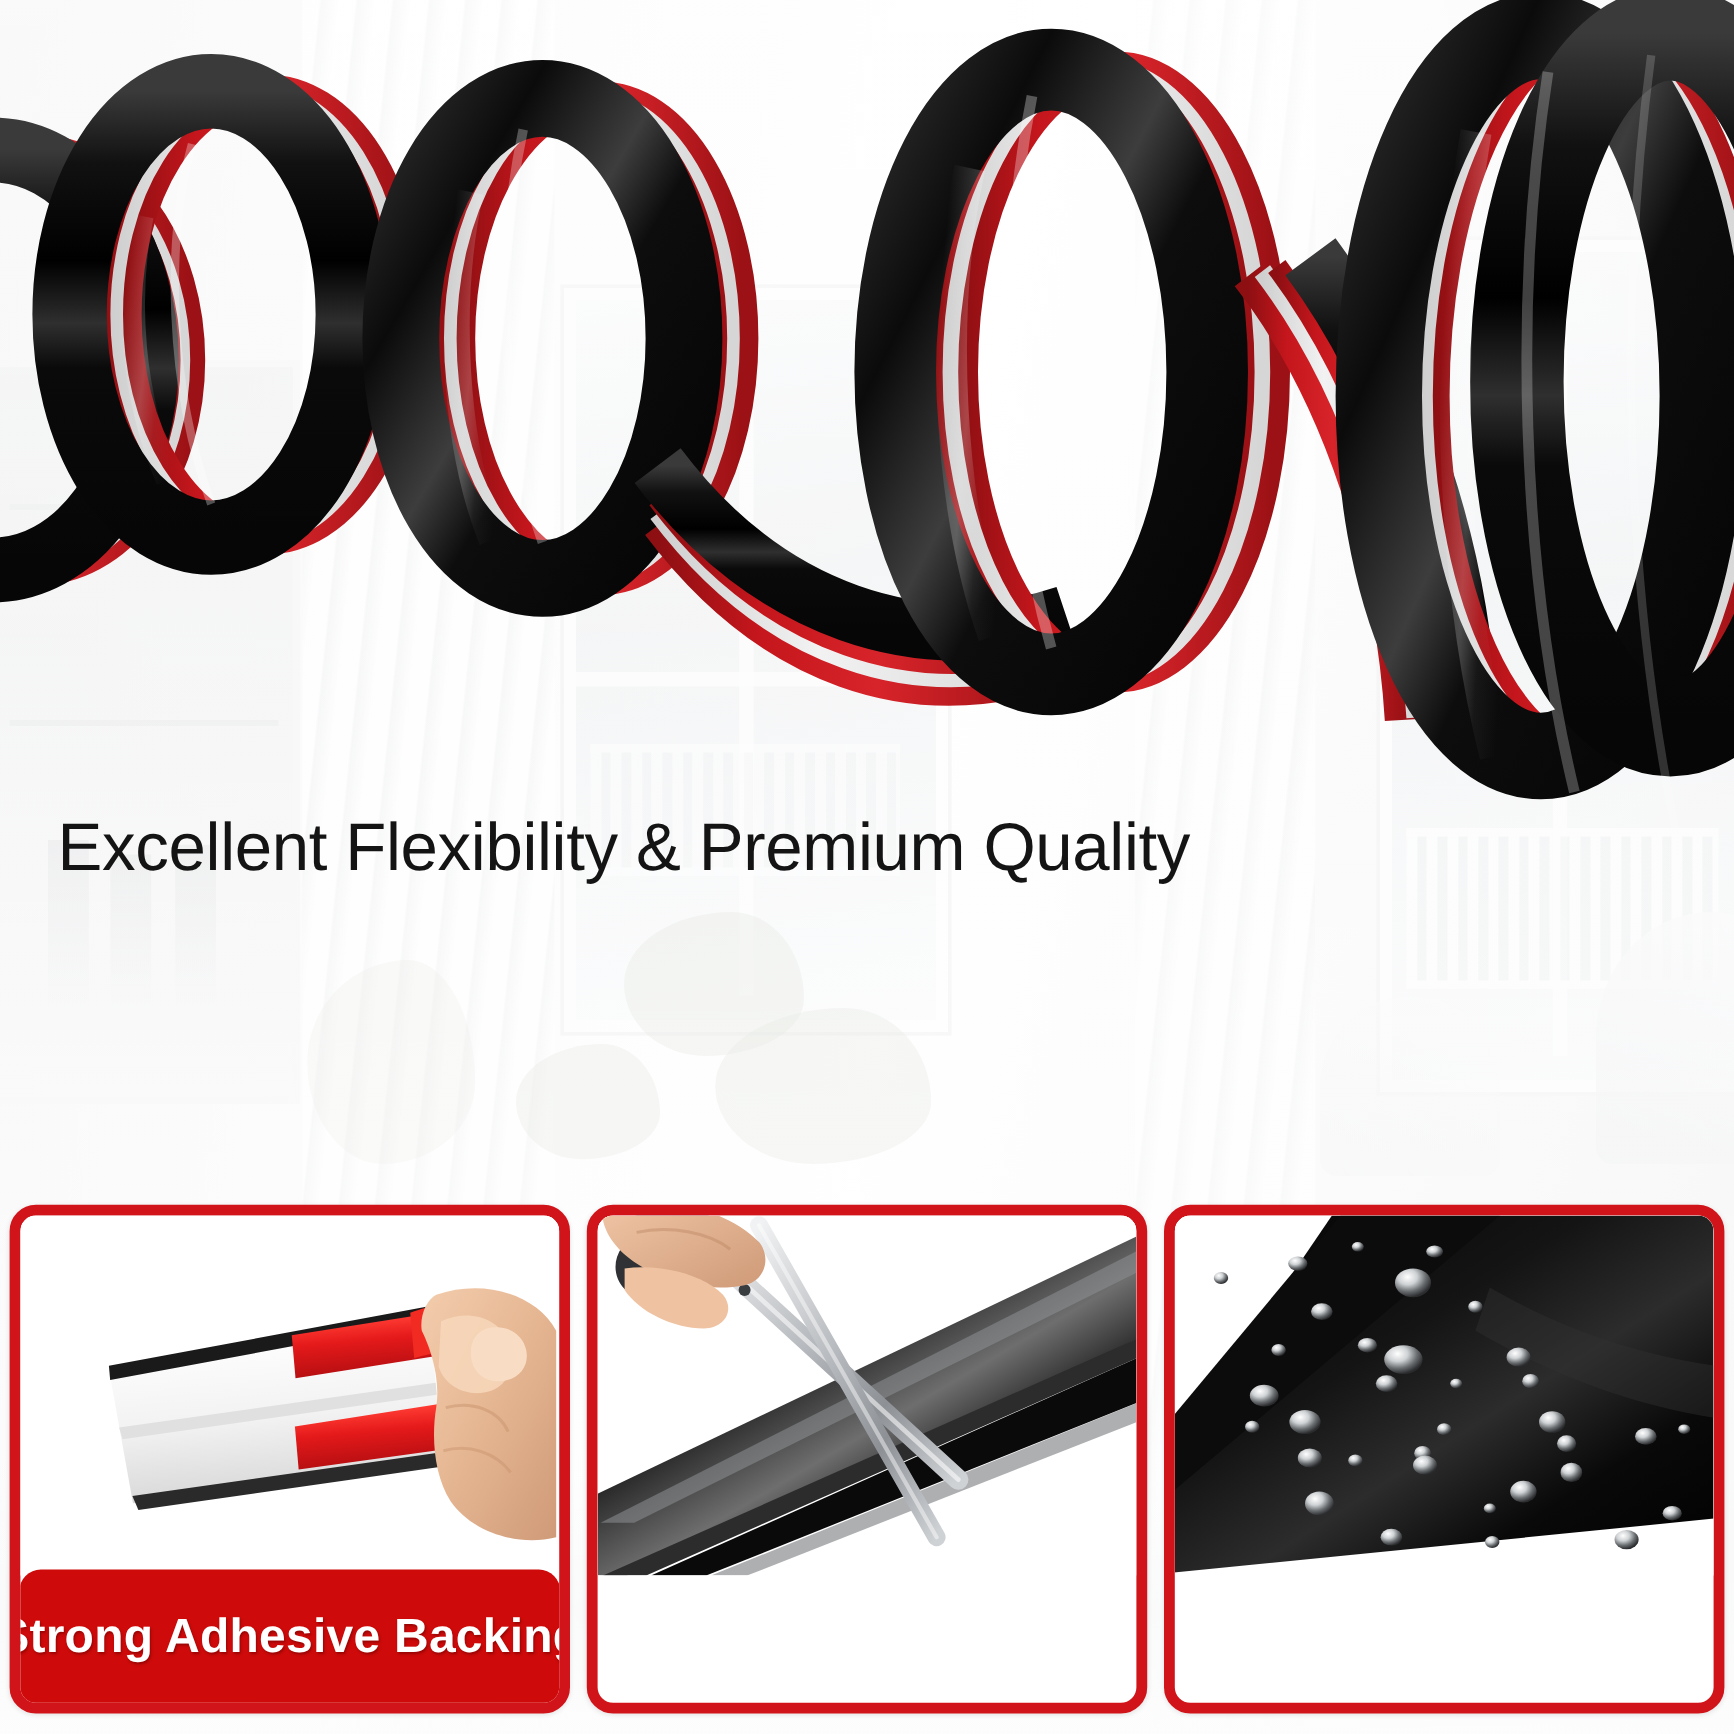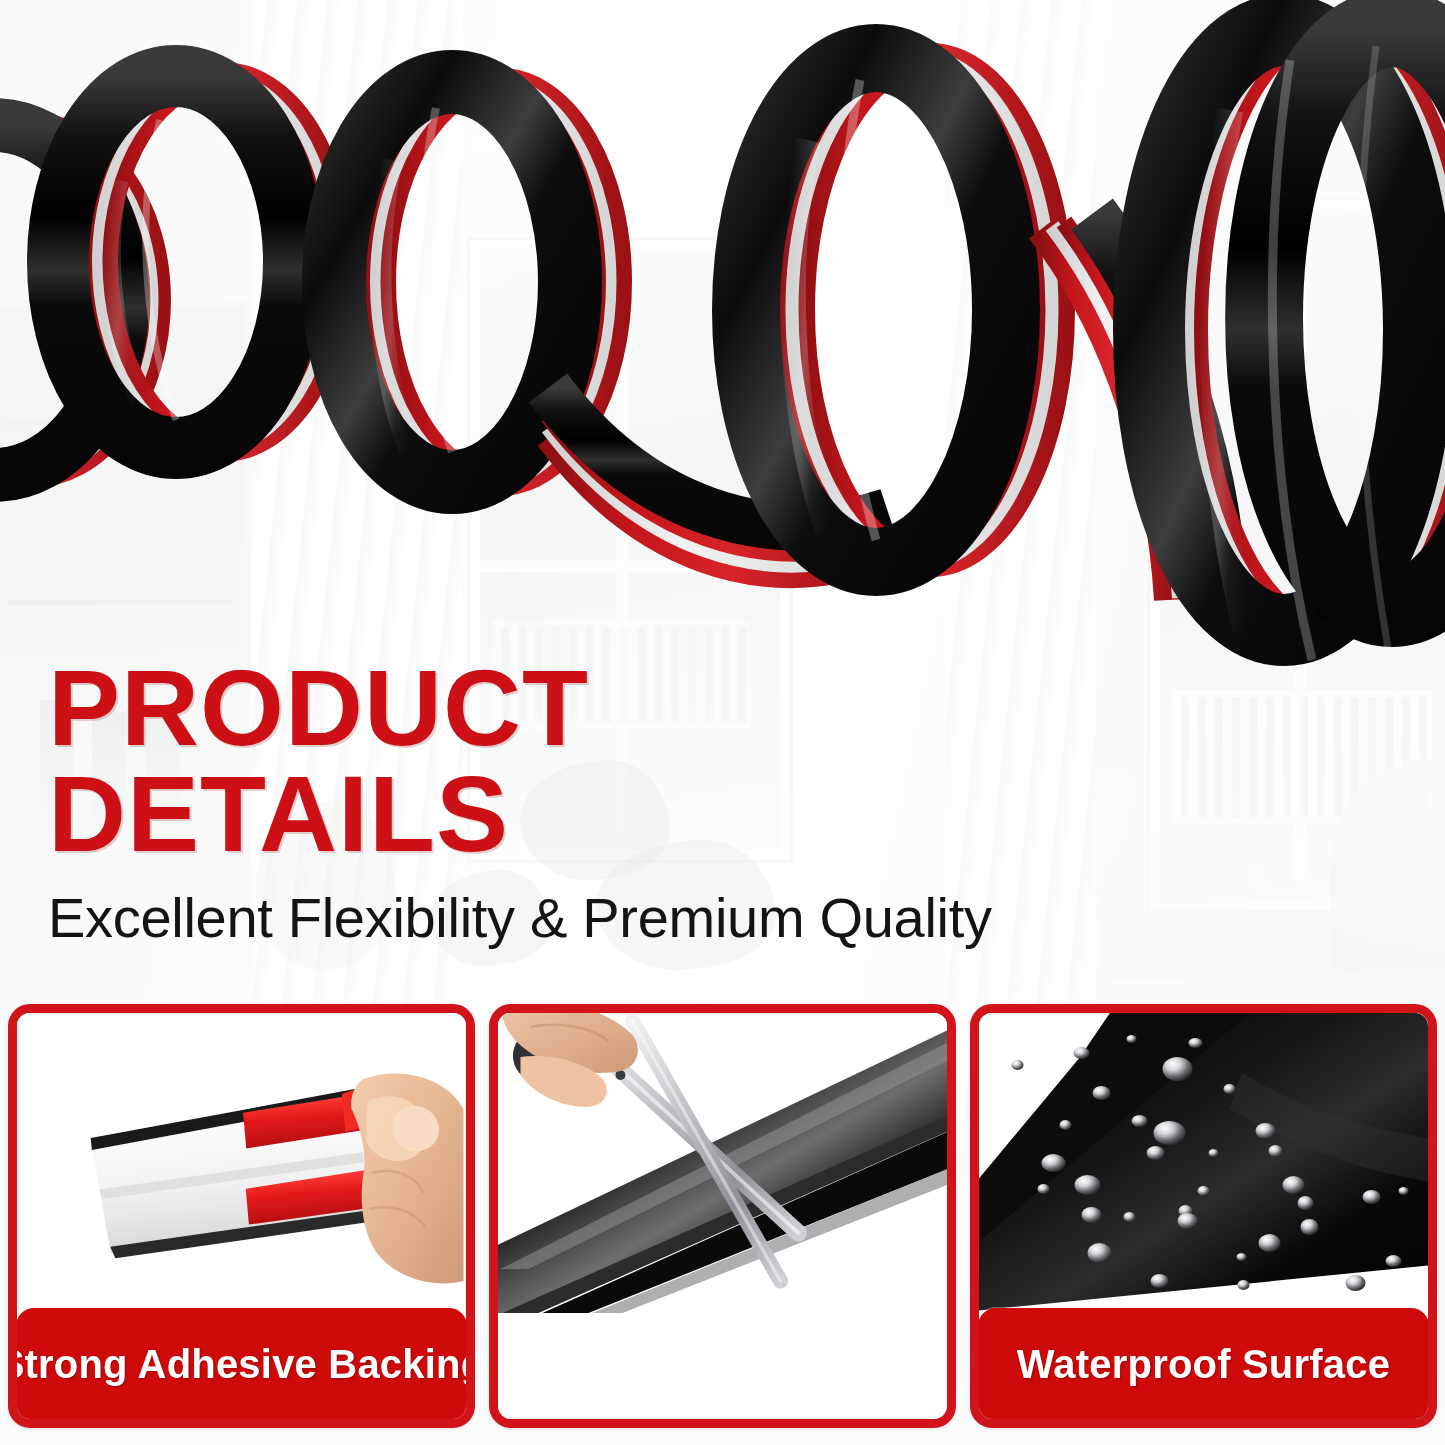--- a/index.html
+++ b/index.html
@@ -327,24 +327,20 @@
         <ellipse cx="1284" cy="330" rx="135" ry="300" fill="none" stroke="url(#blkFace2)" stroke-width="72"></ellipse>
         <ellipse cx="1392" cy="318" rx="128" ry="290" fill="none" stroke="url(#blkFace)" stroke-width="78"></ellipse>
         <path d="M1230 110 C1204 260 1206 470 1246 630" fill="none" stroke="url(#gloss)" stroke-width="26" opacity=".55"></path>
         <path d="M1290 60 C1262 240 1266 470 1312 660" fill="none" stroke="#ffffff" stroke-width="9" opacity=".25"></path>
         <path d="M1376 46 C1350 240 1352 480 1398 700" fill="none" stroke="#ffffff" stroke-width="7" opacity=".18"></path>
       </g>
     </svg>
   </div>
 
   <div class="title-block">
-    <h1 class="headline">
-      <span class="l1">PRODUCT</span>
-      <span class="l2">DETAILS</span>
-    </h1>
     <p class="subhead">Excellent Flexibility &amp; Premium Quality</p>
   </div>
 
   <div class="panels">
 
     <div class="panel">
       <div class="panel-media">
         <svg viewBox="0 0 460 300" preserveAspectRatio="xMidYMid slice" aria-hidden="true">
           <defs>
             <linearGradient id="p1skin" x1="0" y1="0" x2="1" y2="1">
@@ -500,19 +496,16 @@
             <ellipse cx="336" cy="214" rx="9" ry="8" fill="url(#p3drop)"></ellipse>
             <ellipse cx="126" cy="240" rx="12" ry="10" fill="url(#p3drop)"></ellipse>
             <ellipse cx="268" cy="244" rx="5" ry="4" fill="url(#p3drop)"></ellipse>
             <ellipse cx="420" cy="248" rx="8" ry="6" fill="url(#p3drop)"></ellipse>
             <ellipse cx="186" cy="268" rx="9" ry="7" fill="url(#p3drop)"></ellipse>
             <ellipse cx="382" cy="270" rx="10" ry="8" fill="url(#p3drop)"></ellipse>
             <ellipse cx="270" cy="272" rx="6" ry="5" fill="url(#p3drop)"></ellipse>
           </g>
         </svg>
       </div>
-      <div class="caption">
-        <span class="caption-text">Waterproof Surface</span>
-      </div>
     </div>
 
   </div>
 </div>
 
 </body></html>

